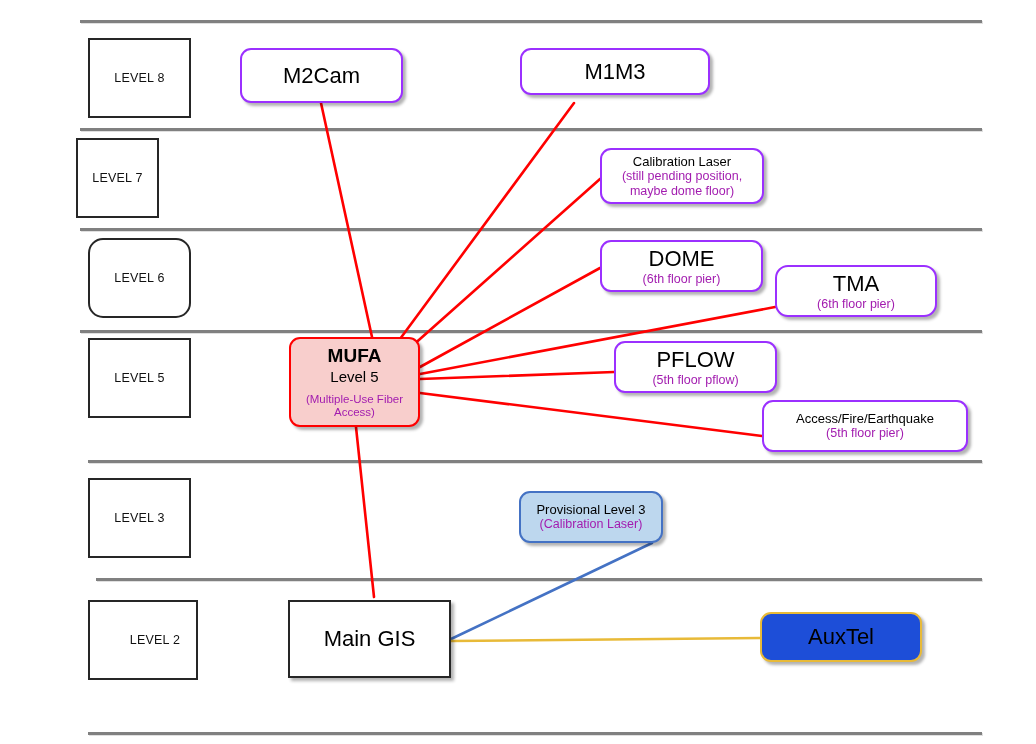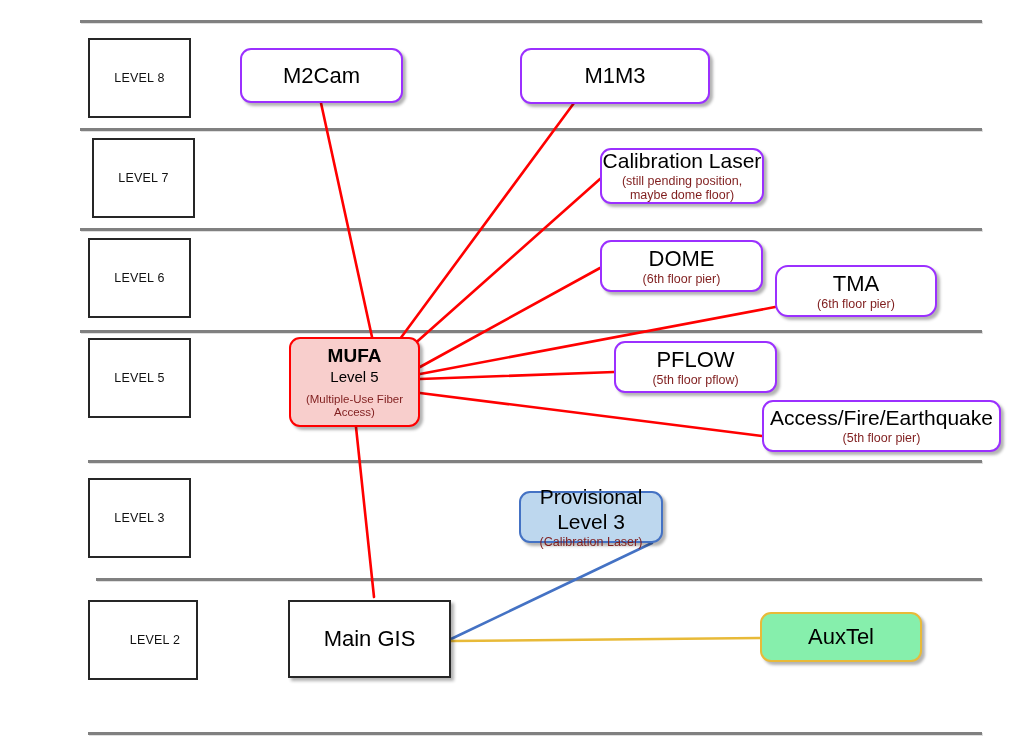--- a/index.html
+++ b/index.html
@@ -61,32 +61,32 @@
     box-shadow: 3px 3px 3px rgba(0,0,0,0.30);
     line-height: 1.18;
   }
   .node.rounded { border-radius: 11px; }
   .node.sharp   { border-radius: 0; }
 
   .node .title {
     font-size: 22px;
     color: #000000;
   }
-  .node .title.small { font-size: 21px; }
+  .node .title.small { font-size: 13px; }
   .node .sub {
     font-size: 12.5px;
-    color: #7f1d1d;
+    color: #a21caf;
   }
   .node .sub.tight { line-height: 1.16; }
 
   
   .pal-violet { border: 2.2px solid #9B30FF; background: #ffffff; }
   .pal-red    { border: 2.6px solid #FF0000; background: #F8CECC; }
   .pal-blue   { border: 2.2px solid #4472C4; background: #BDD7EE; }
-  .pal-gold   { border: 2.2px solid #E8BA38; background: #86efac; }
+  .pal-gold   { border: 2.2px solid #E8BA38; background: #1d4ed8; }
   .pal-plain  { border: 2.5px solid #262626; background: #ffffff; }
 
   .node.mufa .title { font-size: 19px; font-weight: 700; }
   .node.mufa .mid   { font-size: 15px; margin-top: 1px; }
   .node.mufa .sub   { font-size: 11.5px; margin-top: 7px; }
 </style>
 </head>
 <body>
 
 <div id="canvas">
@@ -111,42 +111,42 @@
       <line x1="762" y1="436" x2="420" y2="393" stroke="#FF0000" stroke-width="2.6" stroke-linecap="round"></line>
       <line x1="356" y1="427" x2="374" y2="597" stroke="#FF0000" stroke-width="2.6" stroke-linecap="round"></line>
       <line x1="451" y1="639" x2="652" y2="543" stroke="#4472C4" stroke-width="2.6" stroke-linecap="round"></line>
       <line x1="451" y1="641" x2="760" y2="638" stroke="#E8BA38" stroke-width="2.6" stroke-linecap="round"></line>
     </svg>
 
   <div id="level-layer">
       <div class="level-box" style="left: 88px; top: 38px; width: 103px; height: 80px;">
         <span>LEVEL 8</span>
       </div>
-      <div class="level-box" style="left: 92px; top: 138px; width: 103px; height: 80px;">
+      <div class="level-box" style="left: 76px; top: 138px; width: 83px; height: 80px;">
         <span>LEVEL 7</span>
       </div>
-      <div class="level-box" style="left: 88px; top: 238px; width: 103px; height: 80px;">
+      <div class="level-box" style="left: 88px; top: 238px; width: 103px; height: 80px; border-radius: 15px;">
         <span>LEVEL 6</span>
       </div>
       <div class="level-box" style="left: 88px; top: 338px; width: 103px; height: 80px;">
         <span>LEVEL 5</span>
       </div>
       <div class="level-box" style="left: 88px; top: 478px; width: 103px; height: 80px;">
         <span>LEVEL 3</span>
       </div>
       <div class="level-box" style="left: 88px; top: 600px; width: 110px; height: 80px; padding-left: 24px;">
         <span>LEVEL 2</span>
       </div>
     </div>
 
   <div id="node-layer">
       <div class="node rounded pal-violet" style="left: 240px; top: 48px; width: 163px; height: 55px;">
         <div class="title">M2Cam</div>
       </div>
-      <div class="node rounded pal-violet" style="left: 520px; top: 48px; width: 190px; height: 56px;">
+      <div class="node rounded pal-violet" style="left: 520px; top: 48px; width: 190px; height: 47px;">
         <div class="title">M1M3</div>
       </div>
       <div class="node rounded pal-violet" style="left: 600px; top: 148px; width: 164px; height: 56px;">
         <div class="title small">Calibration Laser</div>
         <div class="sub tight">
           <div>(still pending position,</div>
           <div>maybe dome floor)</div>
         </div>
       </div>
       <div class="node rounded pal-violet" style="left: 600px; top: 240px; width: 163px; height: 52px;">
@@ -167,21 +167,21 @@
         <div class="sub tight">
           <div>(Multiple-Use Fiber Access)</div>
         </div>
       </div>
       <div class="node rounded pal-violet" style="left: 614px; top: 341px; width: 163px; height: 52px;">
         <div class="title">PFLOW</div>
         <div class="sub tight">
           <div>(5th floor pflow)</div>
         </div>
       </div>
-      <div class="node rounded pal-violet" style="left: 762px; top: 400px; width: 239px; height: 52px;">
+      <div class="node rounded pal-violet" style="left: 762px; top: 400px; width: 206px; height: 52px;">
         <div class="title small">Access/Fire/Earthquake</div>
         <div class="sub tight">
           <div>(5th floor pier)</div>
         </div>
       </div>
       <div class="node rounded pal-blue" style="left: 519px; top: 491px; width: 144px; height: 52px;">
         <div class="title small">Provisional Level 3</div>
         <div class="sub tight">
           <div>(Calibration Laser)</div>
         </div>

